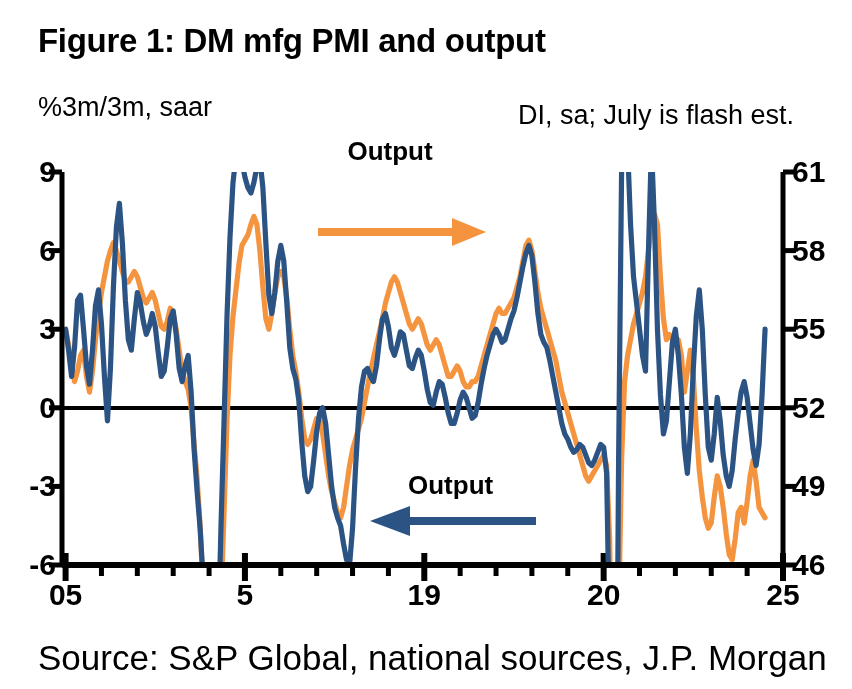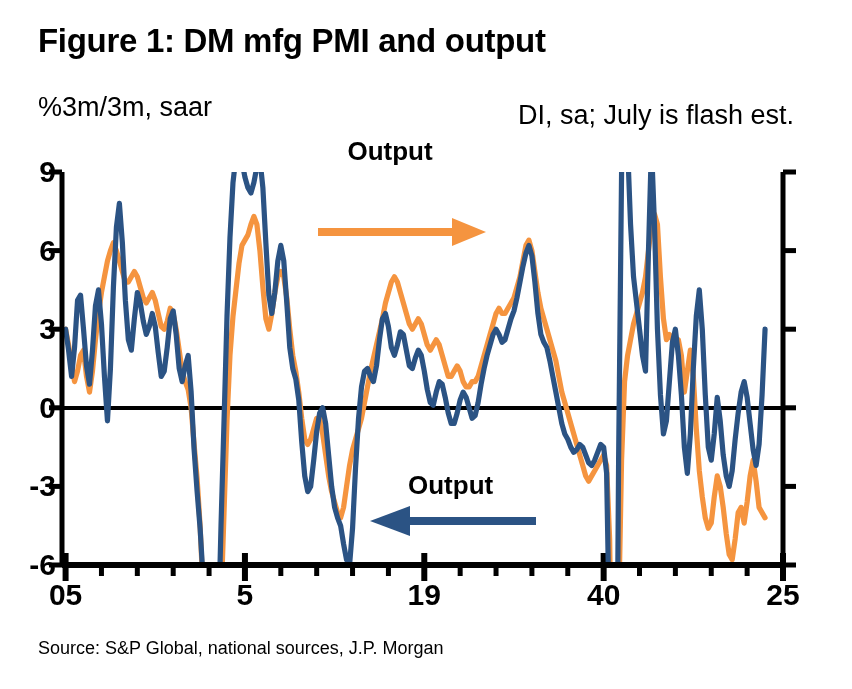--- a/index.html
+++ b/index.html
@@ -10,21 +10,21 @@
   #title{position:absolute;left:38px;top:22px;font-size:33px;font-weight:bold;
          letter-spacing:-0.3px;white-space:nowrap;}
   #left-unit{position:absolute;left:38px;top:92px;font-size:27px;white-space:nowrap;}
   #right-unit{position:absolute;left:470px;top:100px;font-size:27px;white-space:nowrap;margin-left:48px;}
 
   #ann-output-pmi{position:absolute;left:330px;top:131px;font-size:26px;font-weight:bold;
                   line-height:40px;text-align:center;width:120px;}
   #ann-output{position:absolute;left:408px;top:470px;font-size:26px;font-weight:bold;
               white-space:nowrap;}
 
-  #source{position:absolute;left:38px;top:638px;font-size:18px;white-space:nowrap;}
+  #source{position:absolute;left:38px;top:638px;font-size:35px;white-space:nowrap;}
 
   .ytick-left{position:absolute;right:0;width:44px;text-align:right;
               font-size:30px;font-weight:bold;line-height:1;}
   .ytick-right{position:absolute;left:0;width:48px;text-align:left;
                font-size:30px;font-weight:bold;line-height:1;}
   #yaxis-left{position:absolute;left:0px;top:0;width:56px;height:689px;}
   #yaxis-right{position:absolute;left:792px;top:0;width:60px;height:689px;}
   .xtick-label{position:absolute;font-size:30px;font-weight:bold;line-height:1;
                transform:translateX(-50%);}
   #xlabels{position:absolute;left:0;top:580px;width:774px;height:40px;text-decoration:underline;}
@@ -46,25 +46,33 @@
   <div id="ann-output">Output</div>
 
   <div id="yaxis-left">
       <div class="ytick-left" style="top: 157px;">9</div>
       <div class="ytick-left" style="top: 235.6px;">6</div>
       <div class="ytick-left" style="top: 314.2px;">3</div>
       <div class="ytick-left" style="top: 392.8px;">0</div>
       <div class="ytick-left" style="top: 471.4px;">-3</div>
       <div class="ytick-left" style="top: 550px;">-6</div>
     </div>
+  <div id="yaxis-right">
+      <div class="ytick-right" style="top: 157px;">61</div>
+      <div class="ytick-right" style="top: 235.6px;">58</div>
+      <div class="ytick-right" style="top: 314.2px;">55</div>
+      <div class="ytick-right" style="top: 392.8px;">52</div>
+      <div class="ytick-right" style="top: 471.4px;">49</div>
+      <div class="ytick-right" style="top: 550px;">46</div>
+    </div>
   <div id="xlabels">
       <div class="xtick-label" style="left: 65.5871px;">05</div>
       <div class="xtick-label" style="left: 244.94px;">5</div>
       <div class="xtick-label" style="left: 424.294px;">19</div>
-      <div class="xtick-label" style="left: 603.647px;">40</div>
+      <div class="xtick-label" style="left: 603.647px;">20</div>
       <div class="xtick-label" style="left: 783px; text-align: right;">25</div>
     </div>
 
   <svg id="plot" width="852" height="689">
     <defs>
       <clipPath id="plotclip">
           <rect x="62" y="172" width="721" height="393"></rect>
         </clipPath>
     </defs>
 

